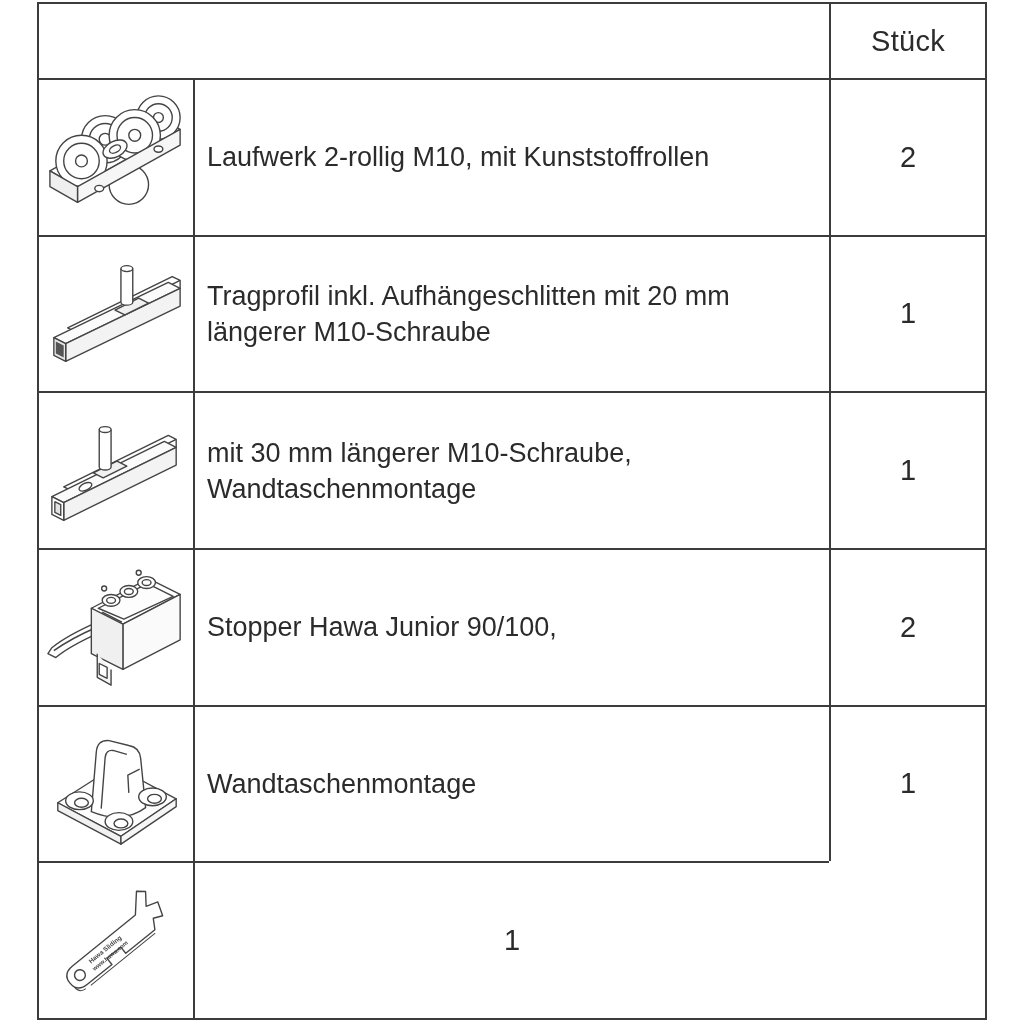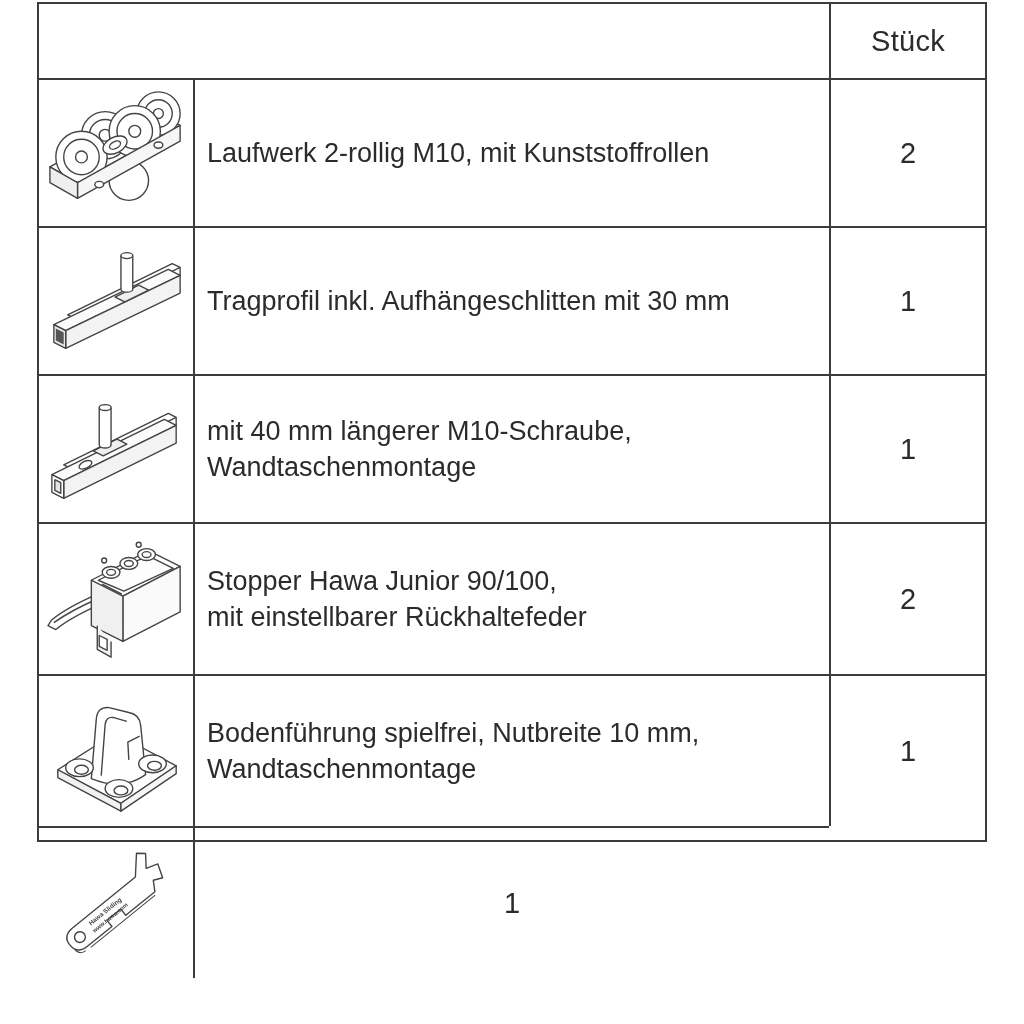--- a/index.html
+++ b/index.html
@@ -1,19 +1,19 @@
 <!DOCTYPE html>
 <html><head>
 <meta charset="utf-8">
 <style>
   * { margin:0; padding:0; box-sizing:border-box; }
   html,body { width:1024px; height:1024px; background:#ffffff; font-family:"Liberation Sans", sans-serif; }
   .page { position:relative; width:1024px; height:1024px; background:#fff; }
   .tbl {
-    position:absolute; left:37px; top:2px; width:950px; height:840px;
+    position:absolute; left:37px; top:2px; width:950px; height:1018px;
     border:2px solid #3c3c3c;
     display:grid;
     grid-template-columns:154px 1fr 156px;
     grid-template-rows:74px repeat(6, 1fr);
     background:#fff;
   }
   .cell { display:flex; align-items:center; color:#2b2b2b; }
   .bt { border-top:2px solid #3c3c3c; }
   .bl { border-left:2px solid #3c3c3c; }
   .h-main { grid-column:1 / 3; }
@@ -80,21 +80,22 @@
           <polygon points="24,104 140,48 140,66 24,122" fill="#f3f3f3"></polygon>
           <polygon points="12,98 24,104 24,122 12,116" fill="#e8e8e8"></polygon>
           <polygon points="14,102 22,106 22,118 14,114" fill="#555555" stroke="none"></polygon>
           <polygon points="74,70 98,58 108,63 84,75" fill="#f0f0f0"></polygon>
           <path d="M80,28 L80,62 A6,3 0 0 0 92,62 L92,28" fill="#ffffff"></path>
           <ellipse cx="86" cy="28" rx="6" ry="3" fill="#ffffff"></ellipse>
         </g>
       </svg>
     </div>
     <div class="cell desc-cell bt bl">
-      <div class="line">Tragprofil inkl. Aufhängeschlitten mit 30 mm</div>
+      <div class="line">Tragprofil inkl. Aufhängeschlitten mit 20 mm</div>
+      <div class="line">längerer M10-Schraube</div>
 
     </div>
     <div class="cell qty-cell bt bl">1</div>
 
     <div class="cell img-cell bt">
       <svg width="150" height="146" viewBox="0 0 150 148">
         <g stroke="#444" stroke-width="1.4" fill="none" stroke-linejoin="round">
           <polygon points="22,90 128,38 136,42 30,94" fill="#ffffff"></polygon>
           <line x1="136" y1="42" x2="136" y2="50"></line>
           <polygon points="10,100 124,44 136,50 22,106" fill="#fbfbfb"></polygon>
@@ -102,21 +103,21 @@
           <polygon points="10,100 22,106 22,124 10,118" fill="#ffffff"></polygon>
           <polyline points="13,105 19,108 19,119 13,116 13,105" fill="#e4e4e4"></polyline>
           <ellipse cx="44" cy="90" rx="7" ry="3.5" transform="rotate(-26 44 90)" fill="#ffffff"></ellipse>
           <polygon points="52,76 76,64 86,69 62,81" fill="#f0f0f0"></polygon>
           <path d="M58,32 L58,70 A6,3 0 0 0 70,70 L70,32" fill="#ffffff"></path>
           <ellipse cx="64" cy="32" rx="6" ry="3" fill="#ffffff"></ellipse>
         </g>
       </svg>
     </div>
     <div class="cell desc-cell bt bl">
-      <div class="line">mit 40 mm längerer M10-Schraube,</div>
+      <div class="line">mit 30 mm längerer M10-Schraube,</div>
       <div class="line">Wandtaschenmontage</div>
     </div>
     <div class="cell qty-cell bt bl">1</div>
 
     <div class="cell img-cell bt">
       <svg width="148" height="150" viewBox="0 0 150 150">
         <g stroke="#444" stroke-width="1.4" fill="none" stroke-linejoin="round">
           <path d="M10,96 C22,86 38,78 56,70 L60,80 C42,88 26,96 14,106 L6,102 Z" fill="#ffffff"></path>
           <path d="M12,99 C26,89 40,82 56,75"></path>
           <ellipse cx="64" cy="98" rx="9" ry="7" fill="#ffffff"></ellipse>
@@ -135,21 +136,20 @@
           </g>
           <circle cx="63" cy="36" r="2.5" fill="#ffffff"></circle>
           <circle cx="98" cy="20" r="2.5" fill="#ffffff"></circle>
           <path d="M56,102 L56,126 L70,134 L70,118" fill="#f5f5f5"></path>
           <path d="M58,112 L66,116 L66,127 L58,123 Z" fill="#ffffff"></path>
         </g>
       </svg>
     </div>
     <div class="cell desc-cell bt bl">
       <div class="line">Stopper Hawa Junior 90/100,</div>
-      <div class="line">mit einstellbarer Rückhaltefeder</div>
 
     </div>
     <div class="cell qty-cell bt bl">2</div>
 
     <div class="cell img-cell bt">
       <svg width="148" height="150" viewBox="0 0 150 150">
         <g stroke="#444" stroke-width="1.4" fill="none" stroke-linejoin="round">
           <polygon points="16,94 74,57 136,90 80,128" fill="#fdfdfd"></polygon>
           <polygon points="16,94 16,102 80,136 80,128" fill="#f1f1f1"></polygon>
           <polygon points="80,128 80,136 136,98 136,90" fill="#f6f6f6"></polygon>
@@ -162,21 +162,20 @@
               <ellipse cx="40" cy="94" rx="7" ry="4.5"></ellipse>
             <ellipse cx="112" cy="88" rx="14" ry="9"></ellipse>
               <ellipse cx="114" cy="90" rx="7" ry="4.5"></ellipse>
             <ellipse cx="78" cy="113" rx="14" ry="9"></ellipse>
               <ellipse cx="80" cy="115" rx="7" ry="4.5"></ellipse>
           </g>
         </g>
       </svg>
     </div>
     <div class="cell desc-cell bt bl">
-      <div class="line">Bodenführung spielfrei, Nutbreite 10 mm,</div>
       <div class="line">Wandtaschenmontage</div>
 
     </div>
     <div class="cell qty-cell bt bl">1</div>
 
     <div class="cell img-cell bt">
       <svg width="148" height="150" viewBox="0 0 150 150">
         <g transform="rotate(-39 75 80)" stroke="#444" stroke-width="1.4" fill="none" stroke-linejoin="round">
           <path d="M28,68 L110,68 L126,50 L133,56 L124,68 L136,72 L131,86 L122,82 L116,92 L78,92 L78,84 L60,84 L60,92 L28,92 Q15,92 15,80 Q15,68 28,68 Z" fill="#ffffff"></path>
           <path d="M24,94.5 Q16,94 16,86" stroke-width="1"></path>

